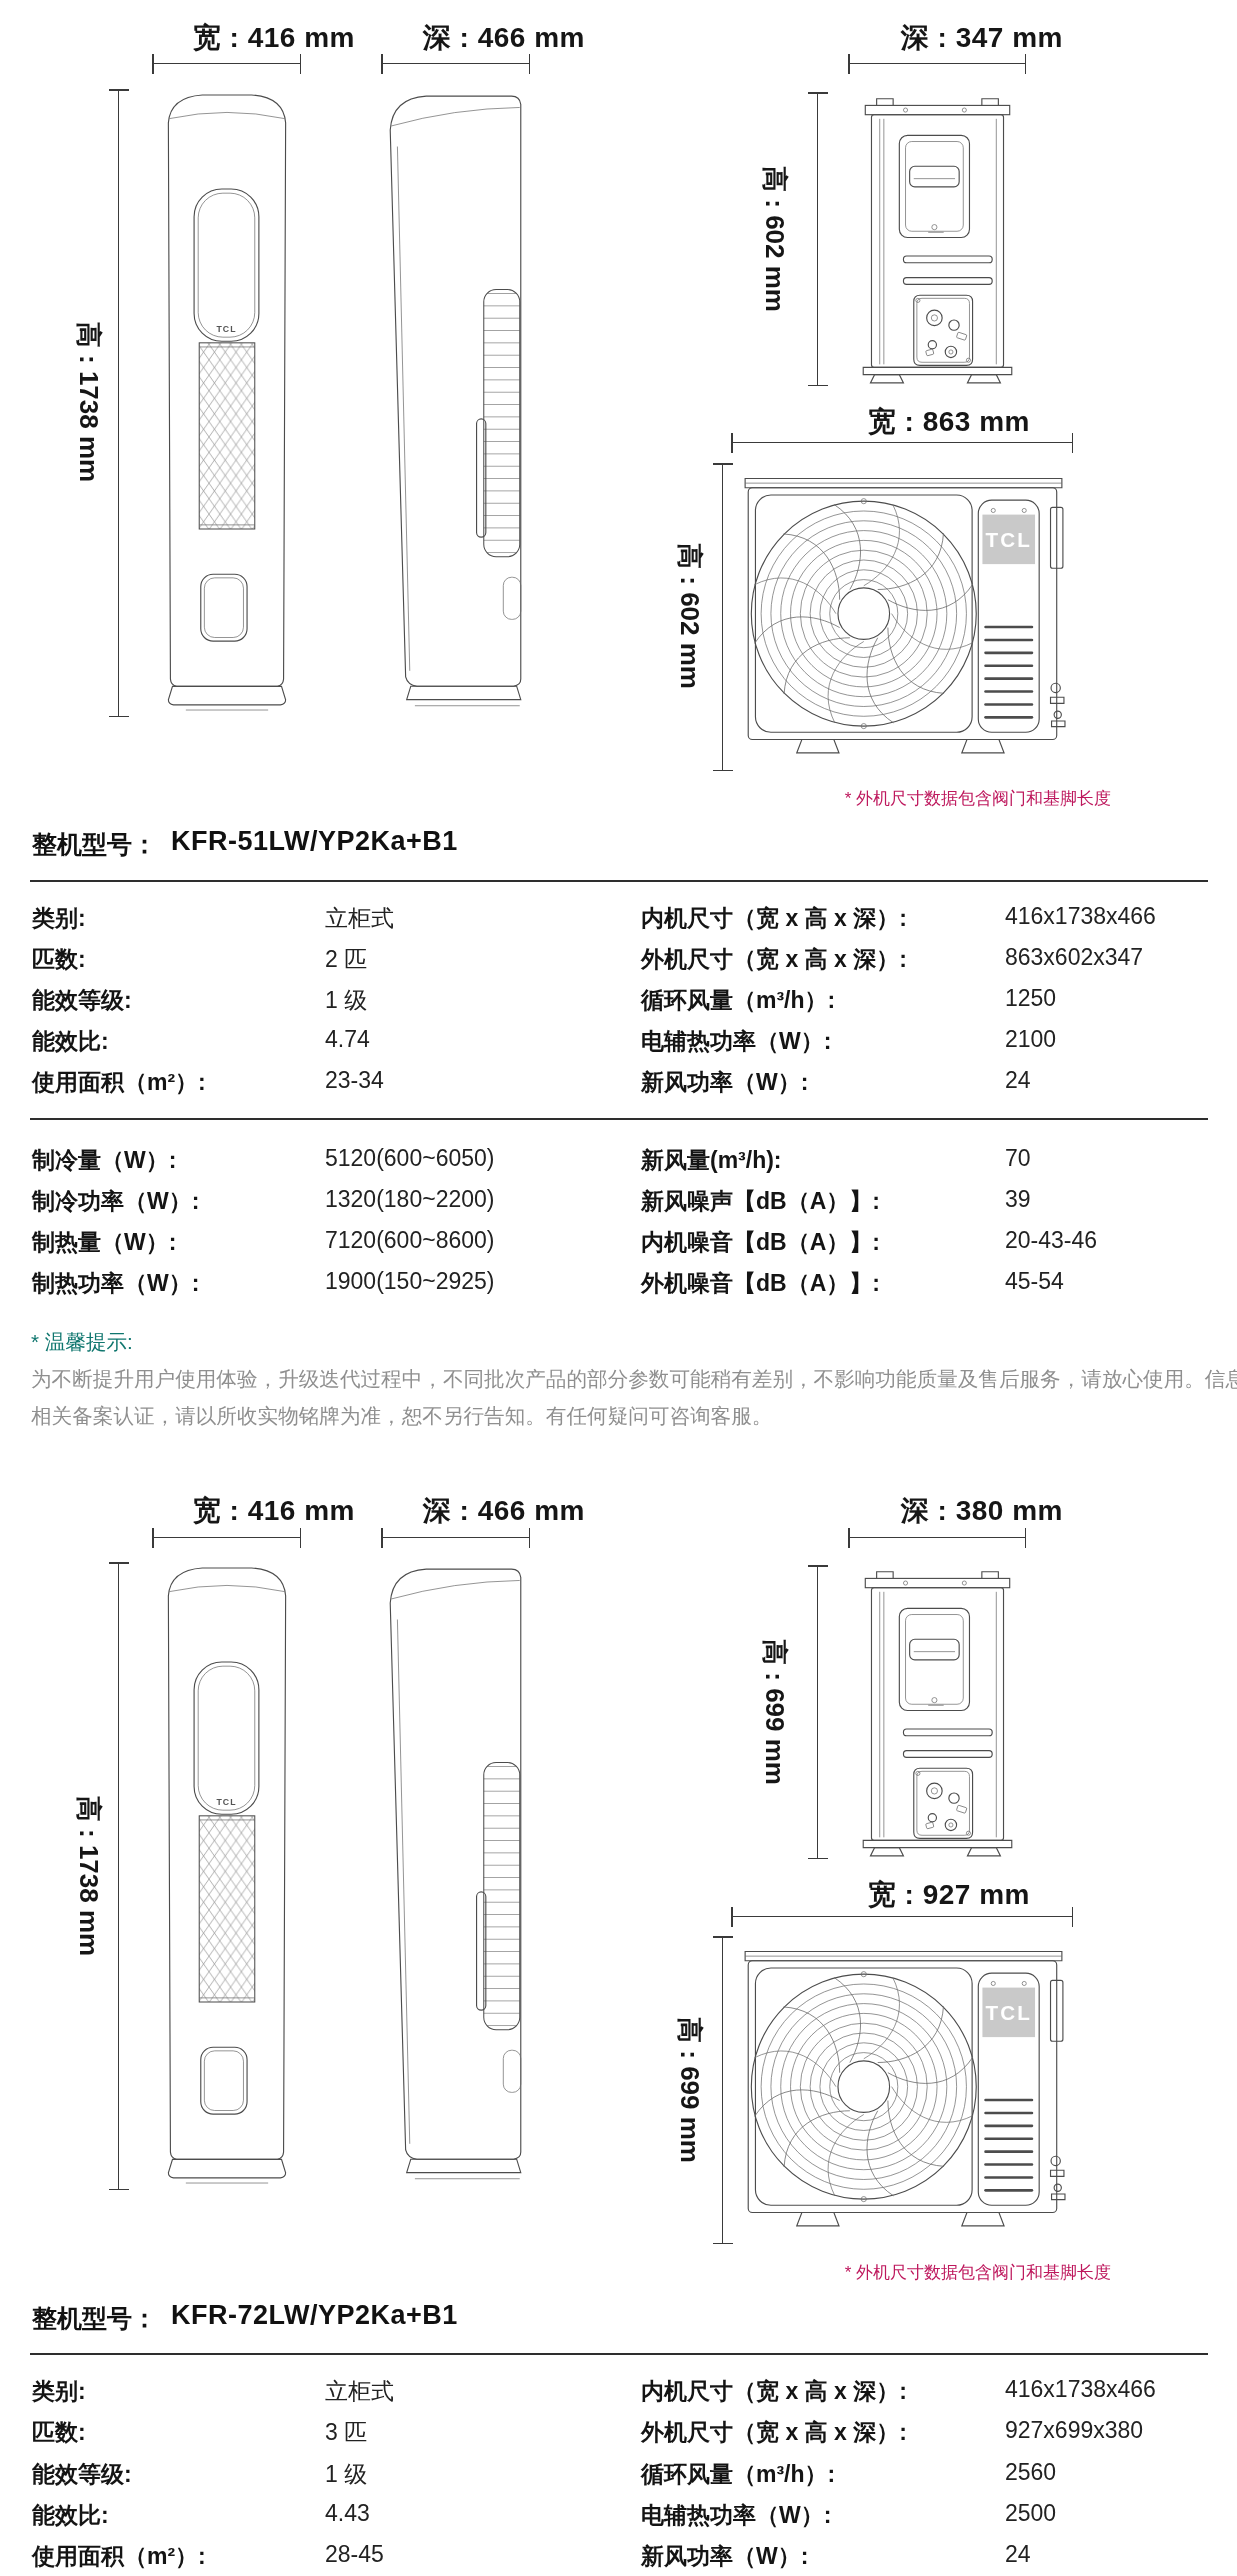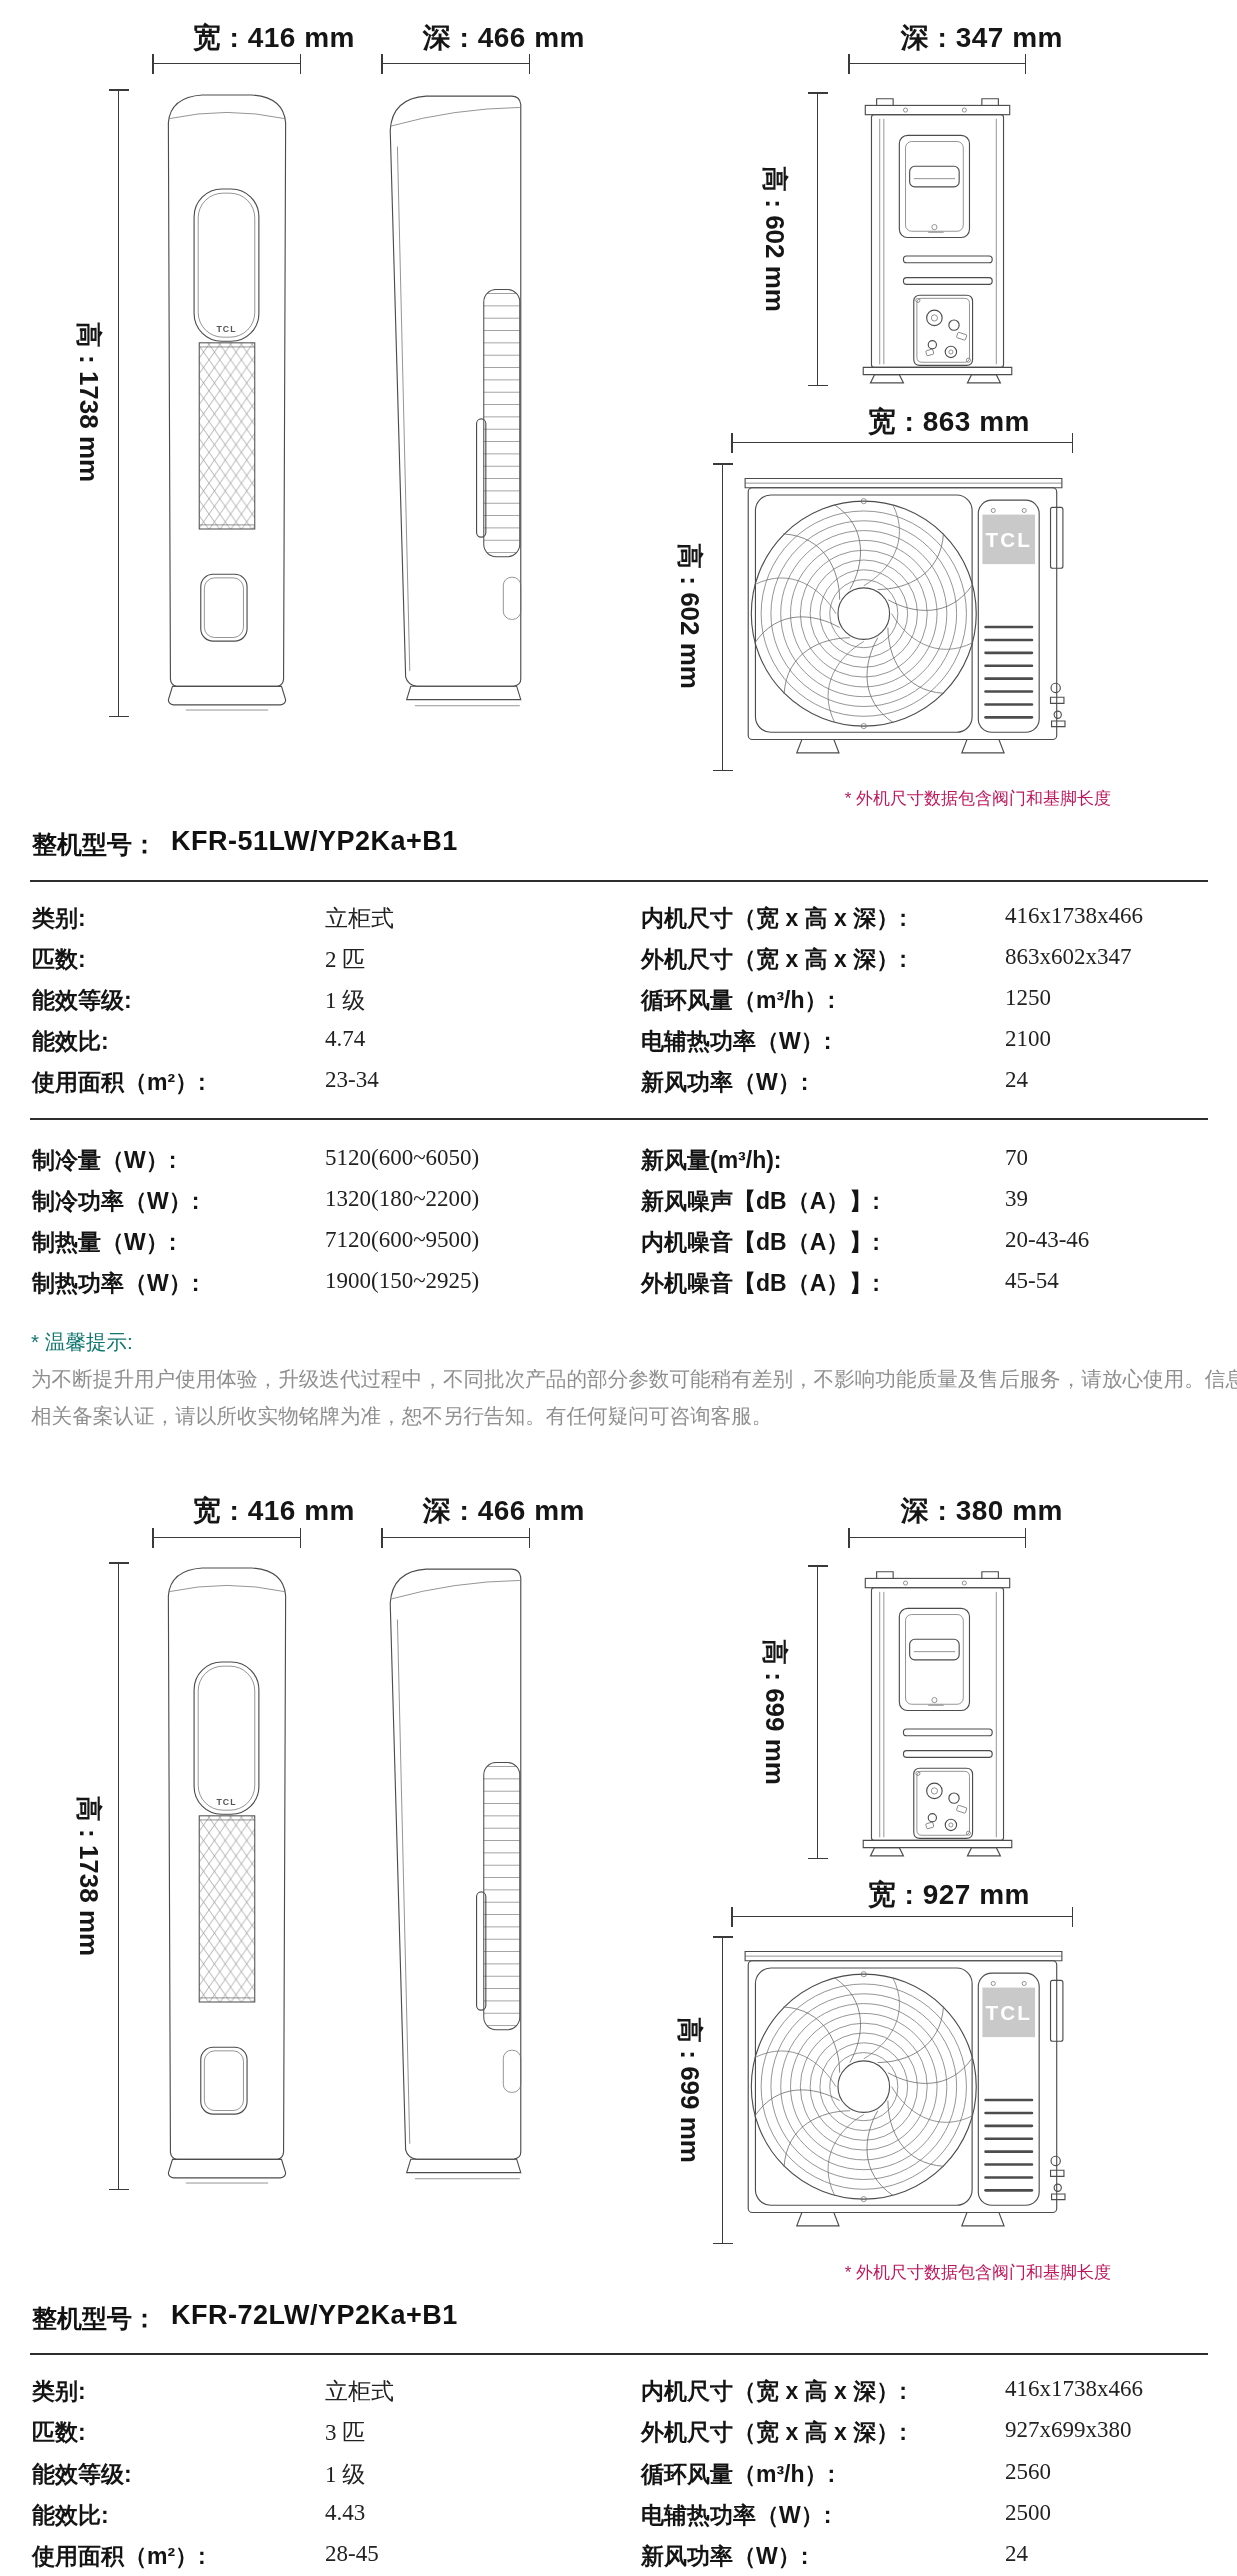--- a/index.html
+++ b/index.html
@@ -16,21 +16,21 @@
   .dimline-h::before{left:0;} .dimline-h::after{right:0;}
   .dimline-v{position:absolute;width:0;border-left:1.5px solid #3a3a3a;}
   .dimline-v::before,.dimline-v::after{content:"";position:absolute;left:-9.8px;width:19.6px;height:1.5px;background:#3a3a3a;}
   .dimline-v::before{top:0;} .dimline-v::after{bottom:0;}
   
   .model-label{position:absolute;left:32px;font-size:25px;font-weight:700;color:#111;}
   .model-value{position:absolute;left:171px;font-size:27px;font-weight:700;color:#111;letter-spacing:0.5px;}
   .divider{position:absolute;left:30px;width:1178px;height:2.1px;background:#2e2e2e;}
   .spec-row{position:absolute;left:0;width:1238px;height:31px;}
   .spec-label{position:absolute;font-size:23px;font-weight:700;color:#141414;white-space:nowrap;}
-  .spec-value{position:absolute;font-size:23px;font-weight:400;color:#222;white-space:nowrap;font-family:Liberation Serif, serif;}
+  .spec-value{position:absolute;font-size:23px;font-weight:400;color:#222;white-space:nowrap;}
   .tip-title{position:absolute;left:31px;font-size:20.6px;color:#0f766e;}
   .tip-line{position:absolute;left:31px;font-size:20.6px;color:#8f8f8f;white-space:nowrap;}
   .outdoor-note{position:absolute;left:647px;width:464px;text-align:right;font-size:17px;color:#be185d;}
   
   .drawing{position:absolute;}
   svg .ln{fill:none;stroke:#4c4c4c;stroke-width:2.2px;}
   svg .lnt{fill:none;stroke:#6b6b6b;stroke-width:1.4px;}
   svg .slot{fill:none;stroke:#4c4c4c;stroke-width:5px;stroke-linecap:round;}
   svg text{font-family:"Liberation Sans","DejaVu Sans",sans-serif;}
   .tcl-mini{font-size:17px;font-weight:700;fill:#555;letter-spacing:2px;}
@@ -232,21 +232,21 @@
     <span class="spec-value" style="left:1005px">70</span>
   </div>
   <div class="spec-row" style="top:1186px">
     <span class="spec-label" style="left:32px">制冷功率（W）:</span>
     <span class="spec-value" style="left:325px">1320(180~2200)</span>
     <span class="spec-label" style="left:641px">新风噪声【dB（A）】:</span>
     <span class="spec-value" style="left:1005px">39</span>
   </div>
   <div class="spec-row" style="top:1227px">
     <span class="spec-label" style="left:32px">制热量（W）:</span>
-    <span class="spec-value" style="left:325px">7120(600~9500)</span>
+    <span class="spec-value" style="left:325px">7120(600~8600)</span>
     <span class="spec-label" style="left:641px">内机噪音【dB（A）】:</span>
     <span class="spec-value" style="left:1005px">20-43-46</span>
   </div>
   <div class="spec-row" style="top:1268px">
     <span class="spec-label" style="left:32px">制热功率（W）:</span>
     <span class="spec-value" style="left:325px">1900(150~2925)</span>
     <span class="spec-label" style="left:641px">外机噪音【dB（A）】:</span>
     <span class="spec-value" style="left:1005px">45-54</span>
   </div>
 

